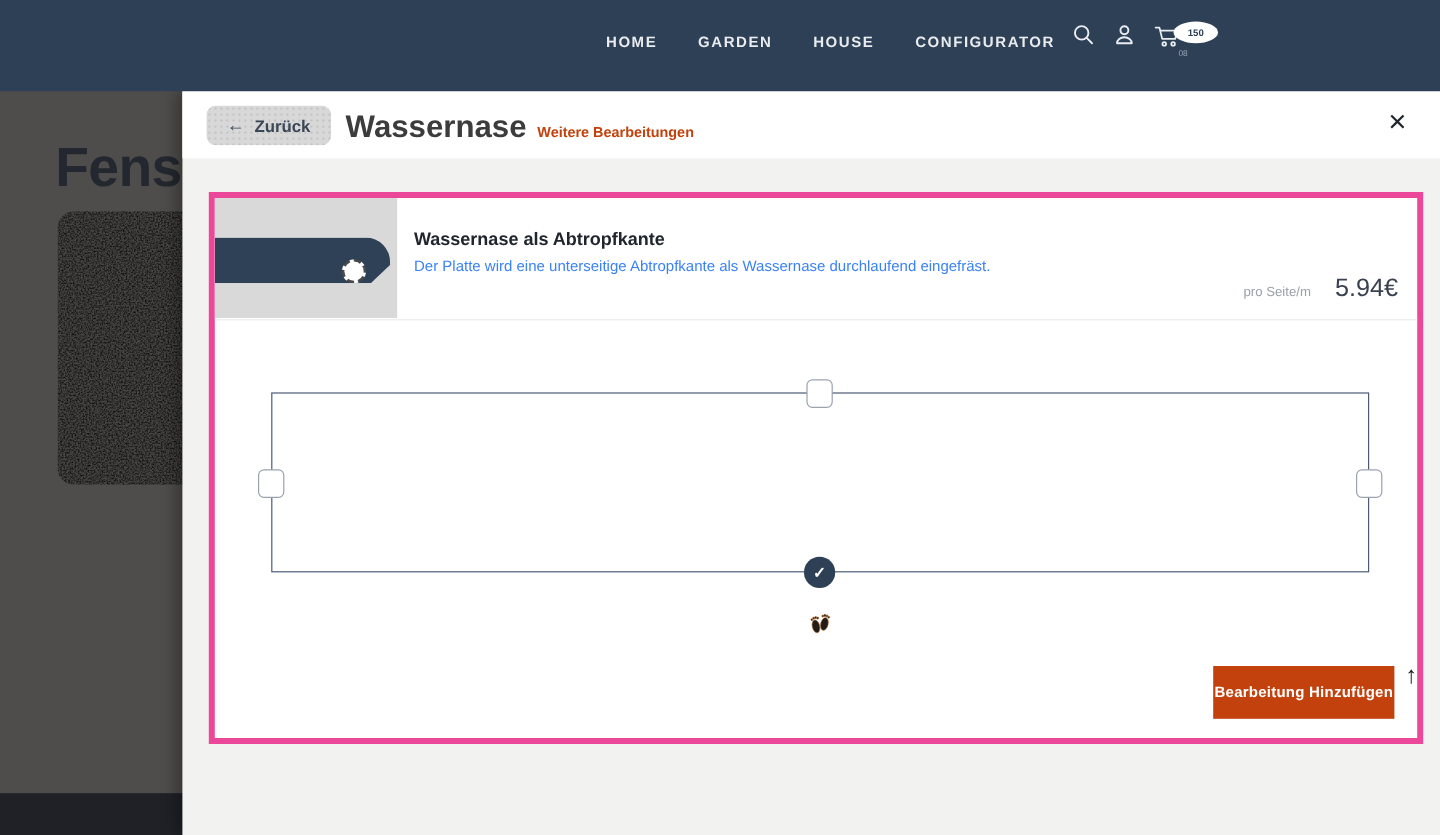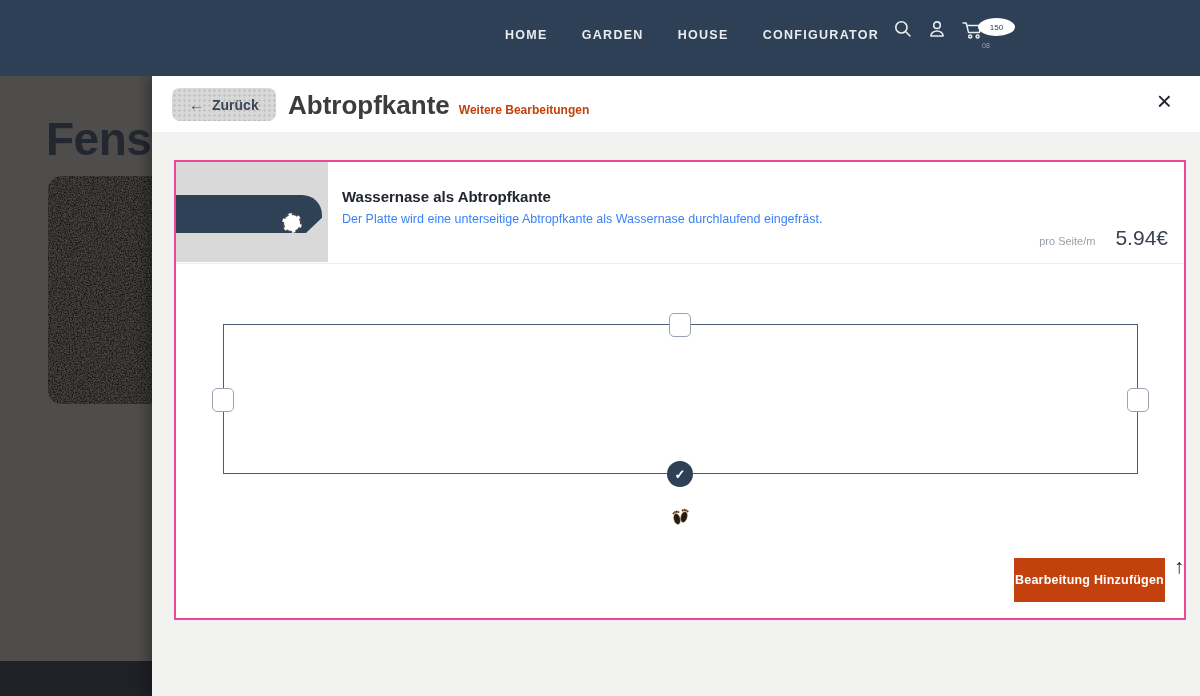--- a/index.html
+++ b/index.html
@@ -26,21 +26,21 @@
               font-family:"Liberation Sans", sans-serif; }
   .back-btn .arr { font-size:15px; font-weight:700; }
   .titles { position:absolute; left:136px; top:14px; display:flex; align-items:baseline; gap:9px; }
   .title { font-size:26px; font-weight:600; color:#3c3c3c; }
   .subtitle { font-size:12px; font-weight:600; color:#c2410c; }
   .close { position:absolute; right:28px; top:12px; background:none; border:none;
            font-size:26px; line-height:1; color:#20242c; cursor:pointer; }
 
   
   .card { position:absolute; left:22px; top:84px; width:1012px; height:460px;
-          background:#fff; border:2px solid #ec4899; }
+          background:#fff; border:5px solid #ec4899; }
   .product-row { position:relative; height:102px; border-bottom:1px solid #ececec; display:flex; cursor:pointer; }
   .thumb { position:relative; width:152px; height:100px; background:#d9d9d9; flex:none; overflow:hidden; }
   .plate { position:absolute; left:0; top:33px; width:146px; height:38px; background:#2e4157;
            border-radius:0 20px 0 0;
            clip-path:polygon(0 0, 100% 0, 100% 60%, 89% 100%, 0 100%); }
   .notch { position:absolute; left:106px; top:51px; width:20px; height:20px; background:#ffffff;
            border:2px dashed #4a4a4a; border-radius:50%; }
   .pr-text { padding:26px 0 0 14px; flex:1; }
   .pr-title { font-size:15px; font-weight:700; color:#20252e; }
   .pr-desc { margin-top:7px; font-size:12.5px; color:#3b82f6; }
@@ -70,21 +70,21 @@
 
   
   .nav { position:absolute; left:0; top:0; width:1200px; height:76px; background:#2d4056; z-index:10; }
   .menu { position:absolute; left:505px; top:28px; display:flex; gap:34px;justify-content:flex-end; }
   .menu a { color:#e9ebee; font-size:12.5px; letter-spacing:1.3px; font-weight:600;
             text-decoration:none; cursor:pointer; white-space:nowrap; }
   .nav-icons { position:absolute; left:893px; top:19px; display:flex; gap:14px; align-items:flex-start; }
   .icon-btn { cursor:pointer; display:inline-block; }
   .cart-wrap { position:relative; cursor:pointer; display:inline-block; width:26px; }
   .badge { position:absolute; left:17px; top:-1px; width:37px; height:18px; border-radius:50%;
-           background:#fff; color:#2d4056; font-size:8px; font-weight:400;
+           background:#fff; color:#2d4056; font-size:8px; font-weight:700;
            display:flex; align-items:center; justify-content:center; }
   .cart-note { position:absolute; left:21px; top:23px; font-size:7px; color:#9aa5b5; }
 </style>
 </head>
 <body>
 
 <div class="stage">
 
   <div class="backdrop">
     <h1>Fenste</h1>
@@ -102,21 +102,21 @@
     <div class="backdrop-footer"></div>
   </div>
 
   <div class="modal">
     <div class="modal-header">
       <button class="back-btn">
         <span class="arr">←</span>
         <span>Zurück</span>
       </button>
       <div class="titles">
-        <span class="title">Abtropfkante</span>
+        <span class="title">Wassernase</span>
         <span class="subtitle">Weitere Bearbeitungen</span>
       </div>
       <button class="close">×</button>
     </div>
 
     <div class="card">
       <div class="product-row">
         <div class="thumb">
           <div class="plate"></div>
           <div class="notch"></div>

